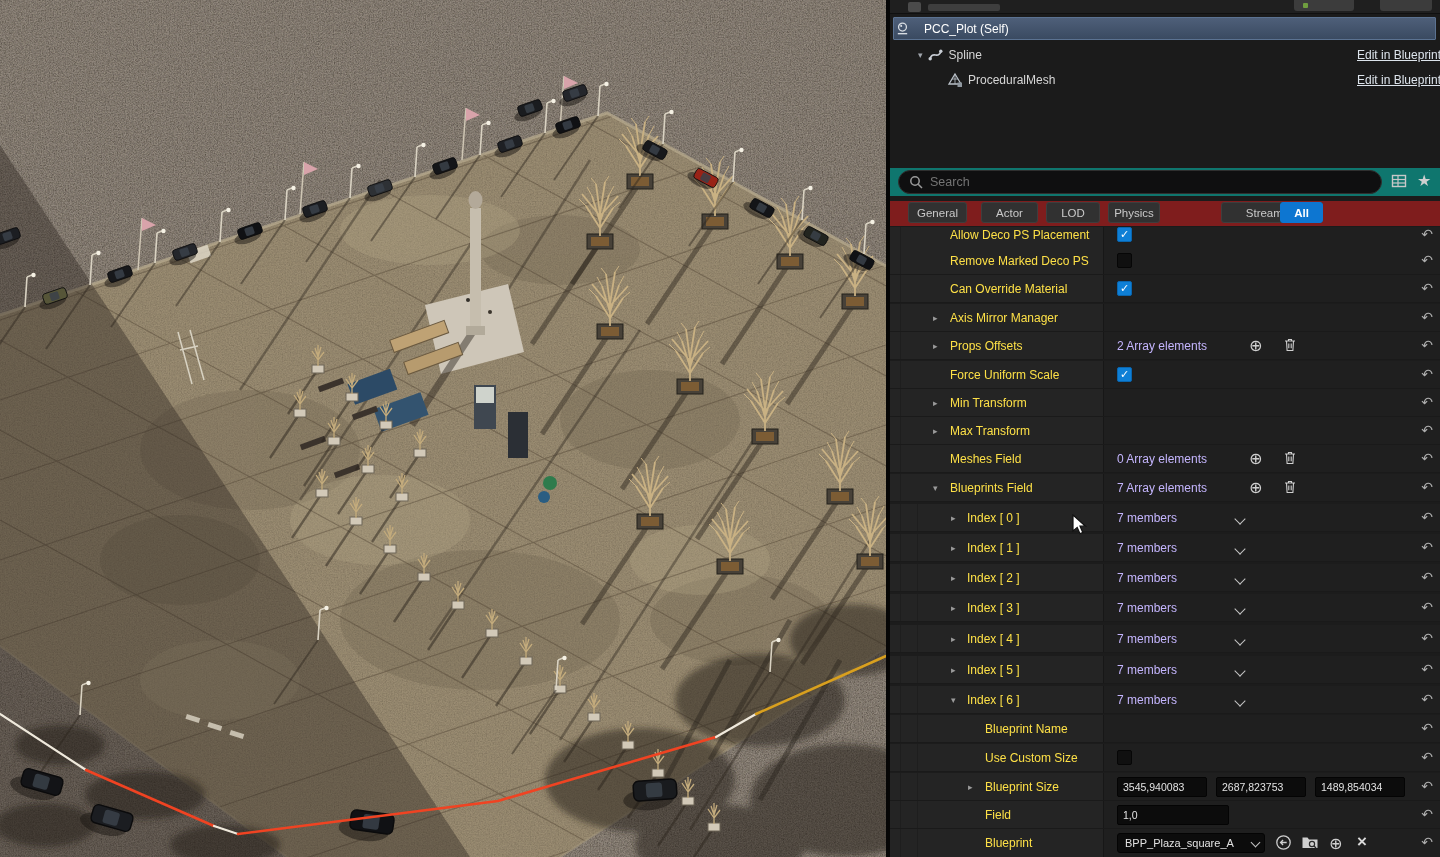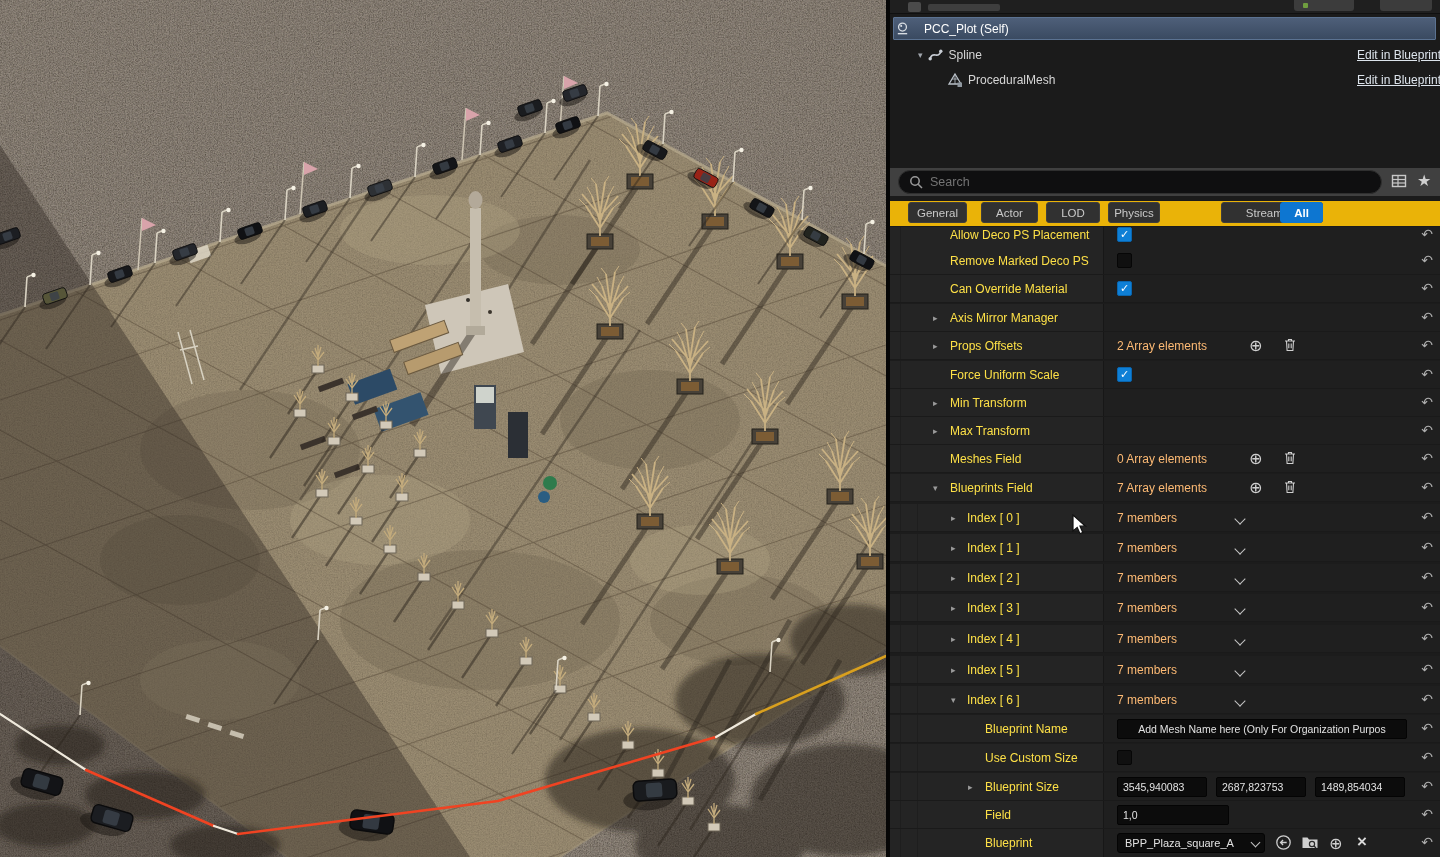--- a/index.html
+++ b/index.html
@@ -18,45 +18,45 @@
   .tb-btn2{position:absolute;left:490px;top:-4px;width:52px;height:15px;background:#3c3c3c;border-radius:3px;}
   .comp-sel{position:absolute;left:3px;top:17px;width:543px;height:23px;box-sizing:border-box;
     background:linear-gradient(#4e5f79,#3a4a61);border:1px solid #5e7darkened;border:1px solid #5b7291;border-radius:1px;
     display:flex;align-items:center;color:#fff;font-size:12px;}
   .comp-sel .cname{margin-left:8px;}
   .comp-row{position:absolute;height:19px;display:flex;align-items:center;color:#d6d6d6;font-size:12px;}
   .comp-link{position:absolute;left:467px;width:83px;overflow:hidden;white-space:nowrap;
     color:#dde4ec;font-size:12px;text-decoration:underline;}
   .exp-tri{color:#9fa4ab;font-size:9px;margin-right:4px;}
   .cicon{display:inline-flex;width:17px;height:17px;align-items:center;justify-content:center;margin-right:5px;}
-  .searchrow{position:absolute;left:0;top:168px;width:550px;height:28px;background:#404040;text-decoration:underline;}
+  .searchrow{position:absolute;left:0;top:168px;width:550px;height:28px;background:#0f766e;text-decoration:underline;}
   .searchbox{position:absolute;left:8px;top:2px;width:484px;height:24px;box-sizing:border-box;background:#0f0f10;
     border:1px solid #2f2f2f;border-radius:13px;display:flex;align-items:center;color:#747474;font-size:12.5px;}
   .searchbox .mag{margin:0 7px 0 10px;display:flex;}
   .tool-ico{position:absolute;top:5px;display:flex;}
   .star{position:absolute;left:527px;top:3px;font-size:16px;color:#cfcfcf;}
-  .filters{position:absolute;left:0;top:201px;width:550px;height:25px;background:#eab308;}
+  .filters{position:absolute;left:0;top:201px;width:550px;height:25px;background:#7f1d1d;}
   .fbtn{position:absolute;top:1px;height:21px;box-sizing:border-box;background:#313131;border:1px solid #3e3e3e;
     border-radius:3px;color:#c9c9c9;font-size:11.5px;display:flex;align-items:center;justify-content:center;}
   .fbtn.active{background:#0d76d1;border-color:#0d76d1;color:#fff;font-weight:bold;}
   
   .props{position:absolute;left:0;top:227px;width:550px;height:630px;background:#1c1c1c;overflow:hidden;}
   .prow{position:absolute;left:0;right:0;height:28px;background:#242424;border-bottom:1px solid #1a1a1a;box-sizing:border-box;}
   .prow::before{content:"";position:absolute;left:10px;top:0;bottom:0;width:1px;background:#1e1e1e;}
   .d2::after,.d3::after{content:"";position:absolute;left:27px;top:0;bottom:0;width:1px;background:#1e1e1e;}
   .vcol{position:absolute;left:213px;right:0;top:0;bottom:0;background:#1f1f1f;border-left:1px solid #171717;}
   .plabel{position:absolute;top:0;height:28px;line-height:28px;color:#fde047;font-size:12px;white-space:nowrap;z-index:2;}
   .d1 .plabel{left:60px}.d2 .plabel{left:77px}.d3 .plabel{left:95px}
   .pexp{position:absolute;top:0;height:28px;line-height:28px;color:#9b9b9b;font-size:9px;z-index:2;}
   .d1 .pexp{left:43px}.d2 .pexp{left:61px}.d3 .pexp{left:78px}
   .reset{position:absolute;right:7px;top:0;height:28px;line-height:27px;color:#aeaeae;font-size:14px;z-index:3;}
   .chk{position:absolute;left:14px;top:6px;width:15px;height:15px;box-sizing:border-box;background:#101010;
     border:1px solid #060606;border-radius:2px;color:#fff;font-size:11px;line-height:13px;text-align:center;}
   .chk.on{background:#0e7fd6;border-color:#0a65ad;}
-  .vtext{position:absolute;left:14px;top:0;height:28px;line-height:28px;color:#fdba74;font-size:12px;white-space:nowrap;}
+  .vtext{position:absolute;left:14px;top:0;height:28px;line-height:28px;color:#c4b5fd;font-size:12px;white-space:nowrap;}
   .icirc{position:absolute;top:0;height:28px;line-height:27px;color:#cfcfcf;font-size:16px;}
   .vchev{position:absolute;left:133px;top:11px;width:7px;height:7px;border-right:1.6px solid #c4c4c4;
     border-bottom:1.6px solid #c4c4c4;transform:rotate(45deg);}
   .tin{position:absolute;top:4px;height:20px;box-sizing:border-box;background:#0c0c0c;border:1px solid #040404;
     border-radius:2px;color:#e2e2e2;font-size:10.5px;line-height:18px;padding:0 5px;white-space:nowrap;overflow:hidden;}
   .combo{position:absolute;left:14px;top:4px;width:148px;height:20px;box-sizing:border-box;background:#0c0c0c;
     border:1px solid #040404;border-radius:3px;color:#e2e2e2;font-size:11px;line-height:18px;padding:0 16px 0 7px;white-space:nowrap;}
   .combo .cchev{position:absolute;right:5px;top:5px;width:6px;height:6px;border-right:1.5px solid #c4c4c4;
     border-bottom:1.5px solid #c4c4c4;transform:rotate(45deg);}
   .aico{position:absolute;top:5px;display:flex;}
@@ -585,23 +585,20 @@
         <span class="vcol" style="background:none;border:none">
             <span class="vtext">7 members</span>
             <span class="vchev"></span>
           </span>
         <span class="reset">↶</span>
       </div>
 
       <div class="prow d3" style="top:488px">
         <span class="vcol"></span>
           <span class="plabel">Blueprint Name</span>
-        <span class="vcol" style="background:none;border:none">
-          <span class="tin" style="left:14px;width:290px;text-align:center;">Add Mesh Name here (Only For Organization Purpos</span>
-        </span>
         <span class="reset">↶</span>
       </div>
 
       <div class="prow d3" style="top:517px">
         <span class="vcol"></span>
           <span class="plabel">Use Custom Size</span>
         <span class="vcol" style="background:none;border:none">
             <span class="chk"></span>
           </span>
         <span class="reset">↶</span>

